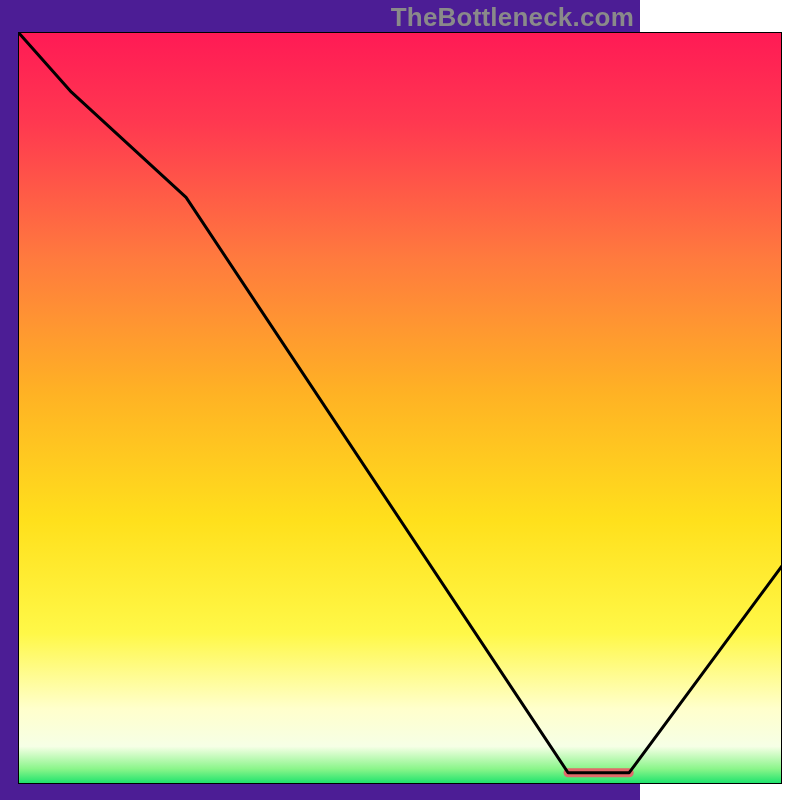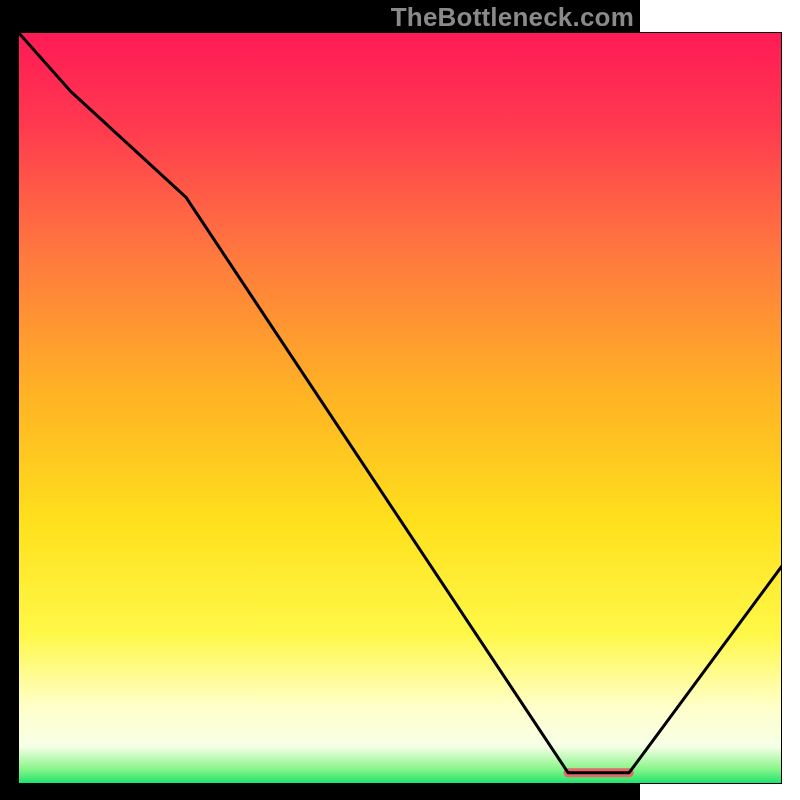--- a/index.html
+++ b/index.html
@@ -1,21 +1,21 @@
 <!DOCTYPE html>
 <html><head>
 <meta charset="utf-8">
 <style>
   * { margin: 0; padding: 0; box-sizing: border-box; }
   html, body { width: 800px; height: 800px; overflow: hidden; background: #fff; }
   .stage {
     position: relative;
     width: 640px;
     height: 800px;
-    background: #000000;
+    background: #4c1d95;
   }
   .watermark {
     position: absolute;
     top: 2px;
     right: 6px;
     font-family: Arial, Helvetica, sans-serif;
     font-size: 26px;
     font-weight: bold;
     color: #8a8a8a;
     letter-spacing: 0.2px;

